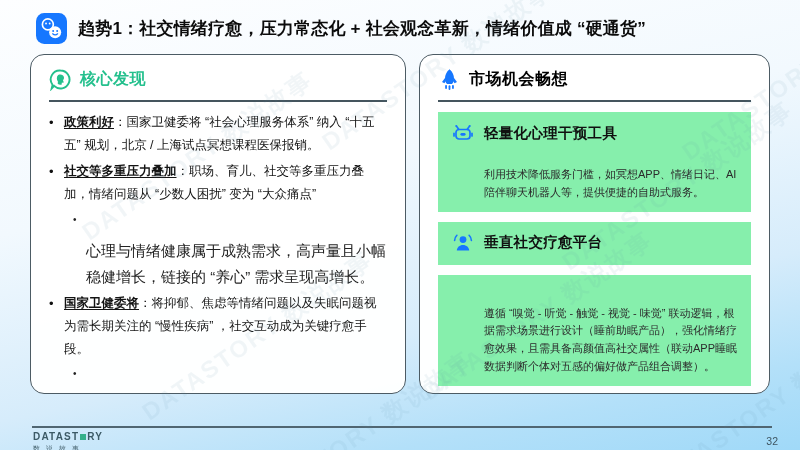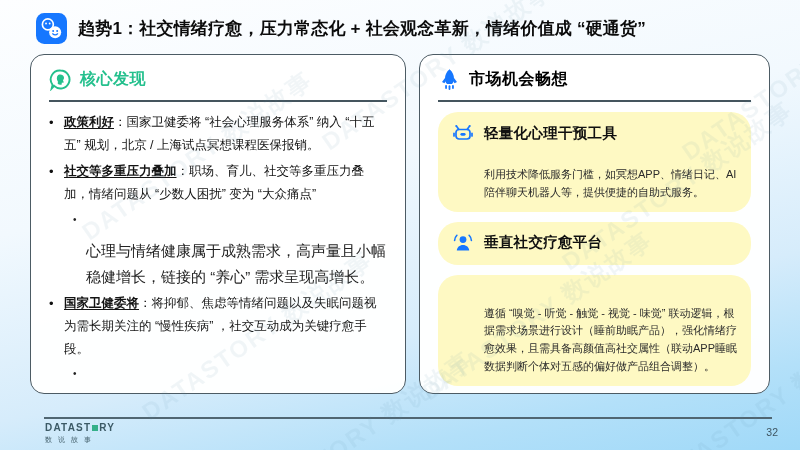--- a/index.html
+++ b/index.html
@@ -40,29 +40,29 @@
   
   .bullet{display:flex;margin-bottom:3px;}
   .b-dot{flex:0 0 15px;font-size:13px;line-height:1.85;color:#111;}
   .b-text{flex:1;font-size:12.5px;line-height:1.85;color:#141414;font-weight:500;}
   .b-lead{font-weight:bold;text-decoration:underline;text-underline-offset:2px;}
   .sub-bullet{display:flex;margin:1px 0 2px 24px;}
   .sb-dot{flex:0 0 13px;font-size:10px;line-height:1.75;color:#222;padding-top:1px;}
   .sb-text{flex:1;font-size:15px;line-height:1.75;color:#222;margin-top:28px;}
   
   .card{
-    background:#fef9c3;border-radius:20px;
+    background:#86efac;border-radius:0;
     padding:9px 13px 10px 13px;margin-top:10px;
   }
   .card-head{display:flex;align-items:center;gap:9px;}
   .card-icon{width:24px;height:24px;flex:0 0 24px;}
   .card-title{font-size:14.5px;font-weight:bold;color:#101010;letter-spacing:0.3px;}
   .card-body{font-size:11px;line-height:1.62;color:#2b2b2b;margin:21px 0 0 33px;}
   
-  .footer{position:absolute;left:16px;right:0;bottom:0;height:33px;z-index:2;}
+  .footer{position:absolute;left:4px;right:0;bottom:0;height:24px;z-index:2;}
   .footer-line{position:absolute;top:0;left:28px;right:28px;border-top:2px solid #506672;}
   .logo{position:absolute;left:29px;top:6px;line-height:1;}
   .logo-row{display:flex;align-items:center;}
   .logo-txt{font-size:10px;font-weight:bold;letter-spacing:1.2px;color:#3c5a66;}
   .logo-sq{display:inline-block;width:6px;height:6px;background:#35b08a;margin:0 1px;}
   .logo-sub{font-size:7px;letter-spacing:6px;color:#4a6672;margin-top:3px;}
   .page-num{position:absolute;right:22px;top:9px;font-size:10.5px;color:#3f5561;}
 </style>
 </head>
 <body>

